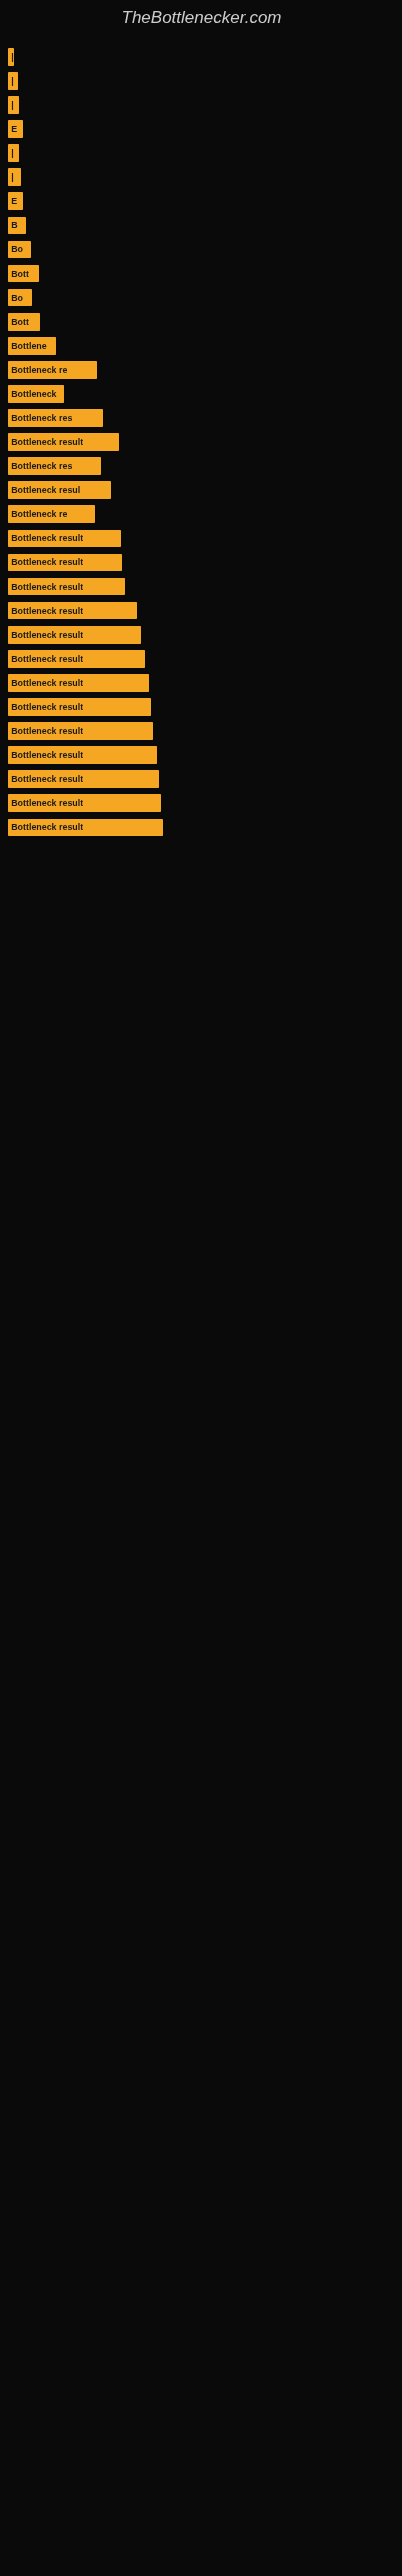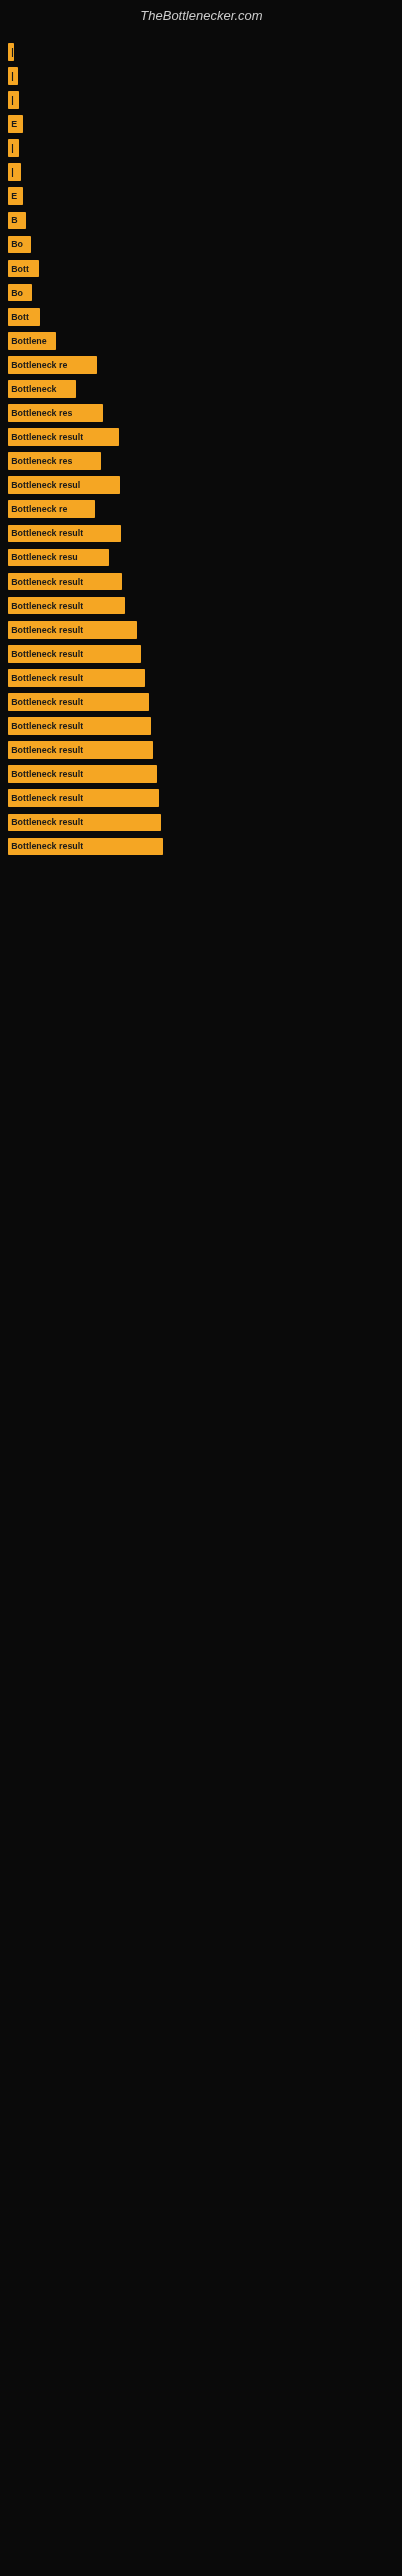--- a/index.html
+++ b/index.html
@@ -10,21 +10,21 @@
     body {
       background-color: #0a0a0a;
       width: 403px;
       min-height: 2576px;
       font-family: Arial, sans-serif;
       position: relative;
     }
     .site-title {
       text-align: center;
       color: #cccccc;
-      font-size: 13px;
+      font-size: 17px;
       padding: 8px 0 4px 0;
       font-style: italic;
     }
     .bars-container {
       padding: 16px 8px 0 8px;
       display: flex;
       flex-direction: column;
       gap: 0;
     }
     .bar-row {
@@ -118,60 +118,55 @@
       <div class="bar" style="width: 48px;">
         <span class="bar-label">Bottlene</span>
       </div>
     </div>
     <div class="bar-row">
       <div class="bar" style="width: 89px;">
         <span class="bar-label">Bottleneck re</span>
       </div>
     </div>
     <div class="bar-row">
-      <div class="bar" style="width: 68px;">
+      <div class="bar" style="width: 56px;">
         <span class="bar-label">Bottleneck</span>
       </div>
     </div>
     <div class="bar-row">
       <div class="bar" style="width: 95px;">
         <span class="bar-label">Bottleneck res</span>
       </div>
     </div>
     <div class="bar-row">
       <div class="bar" style="width: 111px;">
         <span class="bar-label">Bottleneck result</span>
       </div>
     </div>
     <div class="bar-row">
       <div class="bar" style="width: 93px;">
         <span class="bar-label">Bottleneck res</span>
       </div>
     </div>
     <div class="bar-row">
-      <div class="bar" style="width: 112px;">
+      <div class="bar" style="width: 103px;">
         <span class="bar-label">Bottleneck resul</span>
       </div>
     </div>
     <div class="bar-row">
       <div class="bar" style="width: 87px;">
         <span class="bar-label">Bottleneck re</span>
       </div>
     </div>
     <div class="bar-row">
       <div class="bar" style="width: 113px;">
         <span class="bar-label">Bottleneck result</span>
       </div>
     </div>
     <div class="bar-row">
-      <div class="bar" style="width: 101px;">
-        <span class="bar-label">Bottleneck resu</span>
-      </div>
-    </div>
-    <div class="bar-row">
       <div class="bar" style="width: 114px;">
         <span class="bar-label">Bottleneck result</span>
       </div>
     </div>
     <div class="bar-row">
       <div class="bar" style="width: 117px;">
         <span class="bar-label">Bottleneck result</span>
       </div>
     </div>
     <div class="bar-row">

